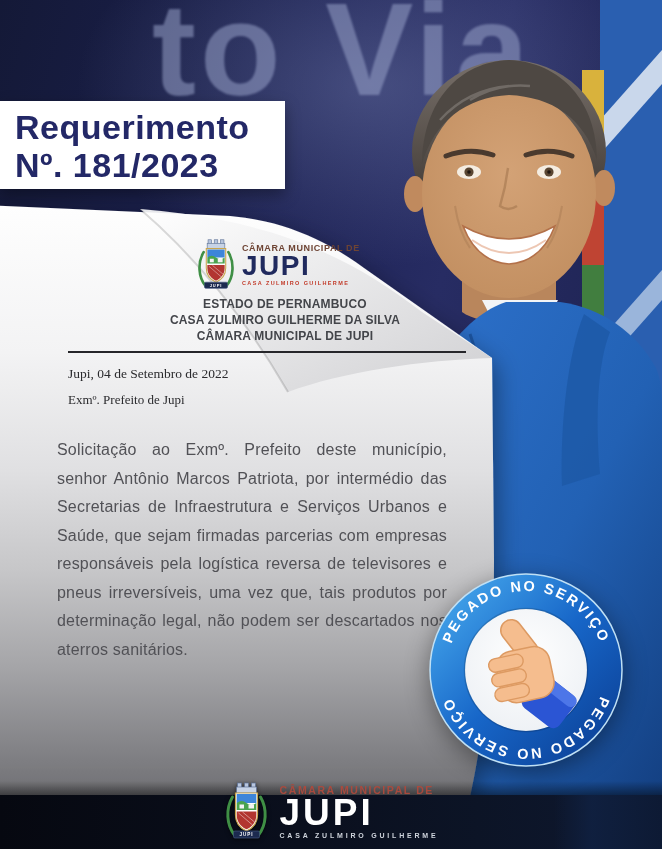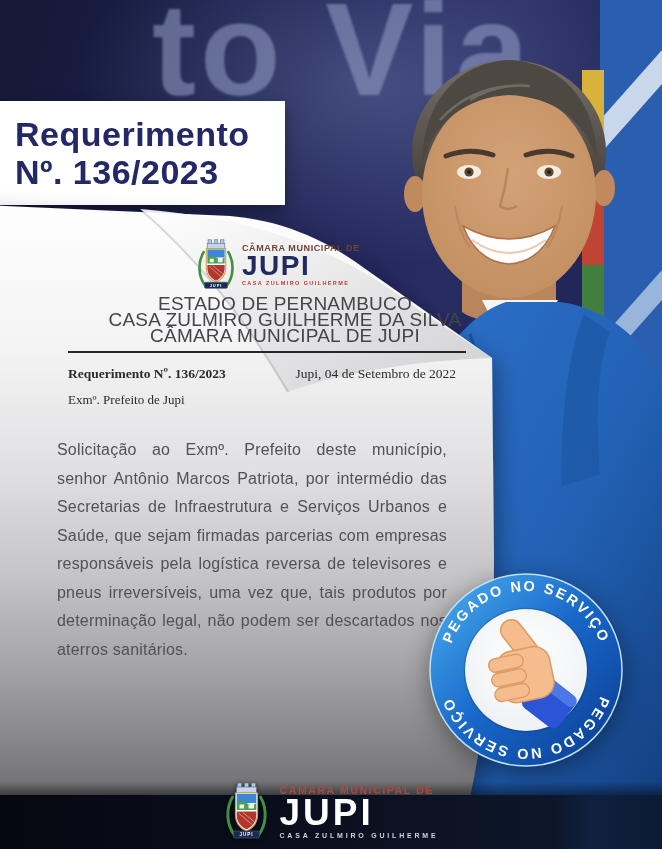--- a/index.html
+++ b/index.html
@@ -8,33 +8,33 @@
     background:
       radial-gradient(420px 260px at 56% 10%, rgba(130,142,190,.38), rgba(130,142,190,0) 70%),
       radial-gradient(900px 700px at 85% 95%, rgba(4,8,22,.55), rgba(4,8,22,0) 60%),
       linear-gradient(105deg,#141937 0%,#1d2254 38%,#272c63 58%,#191e49 100%);}
   
   .wall-sign{position:absolute;left:152px;top:-26px;font-size:132px;font-weight:700;
     color:#97a1c8;opacity:.55;letter-spacing:4px;filter:blur(1.2px);white-space:nowrap;}
   
   .scene{position:absolute;left:0;top:0;}
   
-  .banner{position:absolute;left:0;top:101px;width:285px;height:104px;background:#ffffff;
-    box-shadow:0 6px 14px rgba(0,0,0,.35);padding:14px 0 0 15px;box-sizing:border-box;}
+  .banner{position:absolute;left:0;top:101px;width:285px;height:88px;background:#ffffff;
+    box-shadow:0 6px 14px rgba(0,0,0,.35);padding:7px 0 0 15px;box-sizing:border-box;}
   .banner div{font-size:34px;line-height:38px;font-weight:800;color:#232867;letter-spacing:.5px;}
   
   .paper-content{position:absolute;left:0;top:0;width:662px;height:849px;pointer-events:none;}
   .doc-logo{position:absolute;left:196px;top:238px;display:flex;align-items:center;gap:6px;}
   .doc-logo .crest{width:40px;height:53px;}
   .doc-logo-text{display:flex;flex-direction:column;}
   .doc-logo-top{font-size:9px;font-weight:800;color:#6e4434;letter-spacing:.6px;}
   .doc-logo-name{font-size:28px;line-height:26px;font-weight:800;color:#202a5e;letter-spacing:1.5px;}
   .doc-logo-bottom{font-size:5.5px;font-weight:700;color:#c23b2a;letter-spacing:1.4px;margin-top:1px;}
   .doc-header{position:absolute;left:75px;top:296px;width:420px;text-align:center;
-    font-size:19px;font-weight:400;color:#43454a;line-height:16px;letter-spacing:.2px;}
+    font-size:12px;font-weight:700;color:#43454a;line-height:16px;letter-spacing:.2px;}
   .doc-rule{position:absolute;left:68px;top:351px;width:398px;height:2px;background:#26262a;}
   .doc-reqrow{position:absolute;left:68px;top:366px;width:388px;display:flex;
     justify-content:space-between;font-family:"Liberation Serif",serif;font-size:13.5px;color:#2b2b2e;}
   .doc-reqrow .req{font-weight:700;}
   .doc-addressee{position:absolute;left:68px;top:392px;font-family:"Liberation Serif",serif;
     font-size:13px;line-height:15px;color:#2b2b2e;}
   .doc-addressee .bold{font-weight:700;}
   .doc-body{position:absolute;left:57px;top:436px;width:390px;font-size:16px;line-height:28.5px;
     text-align:justify;color:#515156;letter-spacing:.2px;}
   
@@ -146,21 +146,21 @@
 
     <path d="M455,206 Q459,232 470,248" stroke="#a97c54" stroke-width="2" fill="none" opacity=".5"></path>
     <path d="M562,206 Q558,232 547,248" stroke="#a97c54" stroke-width="2" fill="none" opacity=".5"></path>
 
     <path d="M463,226 Q509,252 555,226 Q541,262 509,264 Q477,262 463,226 Z" fill="#ffffff" stroke="#b3714a" stroke-width="1.6"></path>
     <path d="M472,240 Q509,266 546,240" stroke="#e8b9a0" stroke-width="2" fill="none" opacity=".8"></path>
   </svg>
 
   <div class="banner">
     <div>Requerimento</div>
-    <div>Nº. 136/2023</div>
+    <div>Nº. 181/2023</div>
   </div>
 
   <svg class="scene" width="662" height="849" aria-hidden="true">
     <defs>
       <linearGradient id="paperG" x1="0" y1="0" x2="0" y2="1">
         <stop offset="0" stop-color="#fefefe"></stop>
           <stop offset=".25" stop-color="#f3f3f4"></stop>
         <stop offset=".45" stop-color="#e0e0e2"></stop>
           <stop offset=".62" stop-color="#c6c6c8"></stop>
         <stop offset=".78" stop-color="#a5a5a8"></stop>
@@ -193,21 +193,20 @@
         <span class="doc-logo-bottom">CASA ZULMIRO GUILHERME</span>
       </div>
     </div>
     <div class="doc-header">
       <div>ESTADO DE PERNAMBUCO</div>
       <div>CASA ZULMIRO GUILHERME  DA SILVA</div>
       <div>CÂMARA MUNICIPAL DE JUPI</div>
     </div>
     <div class="doc-rule"></div>
     <div class="doc-reqrow">
-      <span class="req">Requerimento Nº. 136/2023</span>
       <span>Jupi, 04 de Setembro de 2022</span>
     </div>
     <div class="doc-addressee">
       <div>Exmº. Prefeito de Jupi</div>
     </div>
     <div class="doc-body">Solicitação ao Exmº. Prefeito deste município, senhor Antônio Marcos Patriota, por intermédio das Secretarias de Infraestrutura e Serviços Urbanos e Saúde, que sejam firmadas parcerias com empresas responsáveis pela logística reversa de televisores e pneus irreversíveis, uma vez que, tais produtos por determinação legal, não podem ser descartados nos aterros sanitários.</div>
   </div>
 
   <svg class="badge" viewBox="0 0 198 198">
     <defs>

